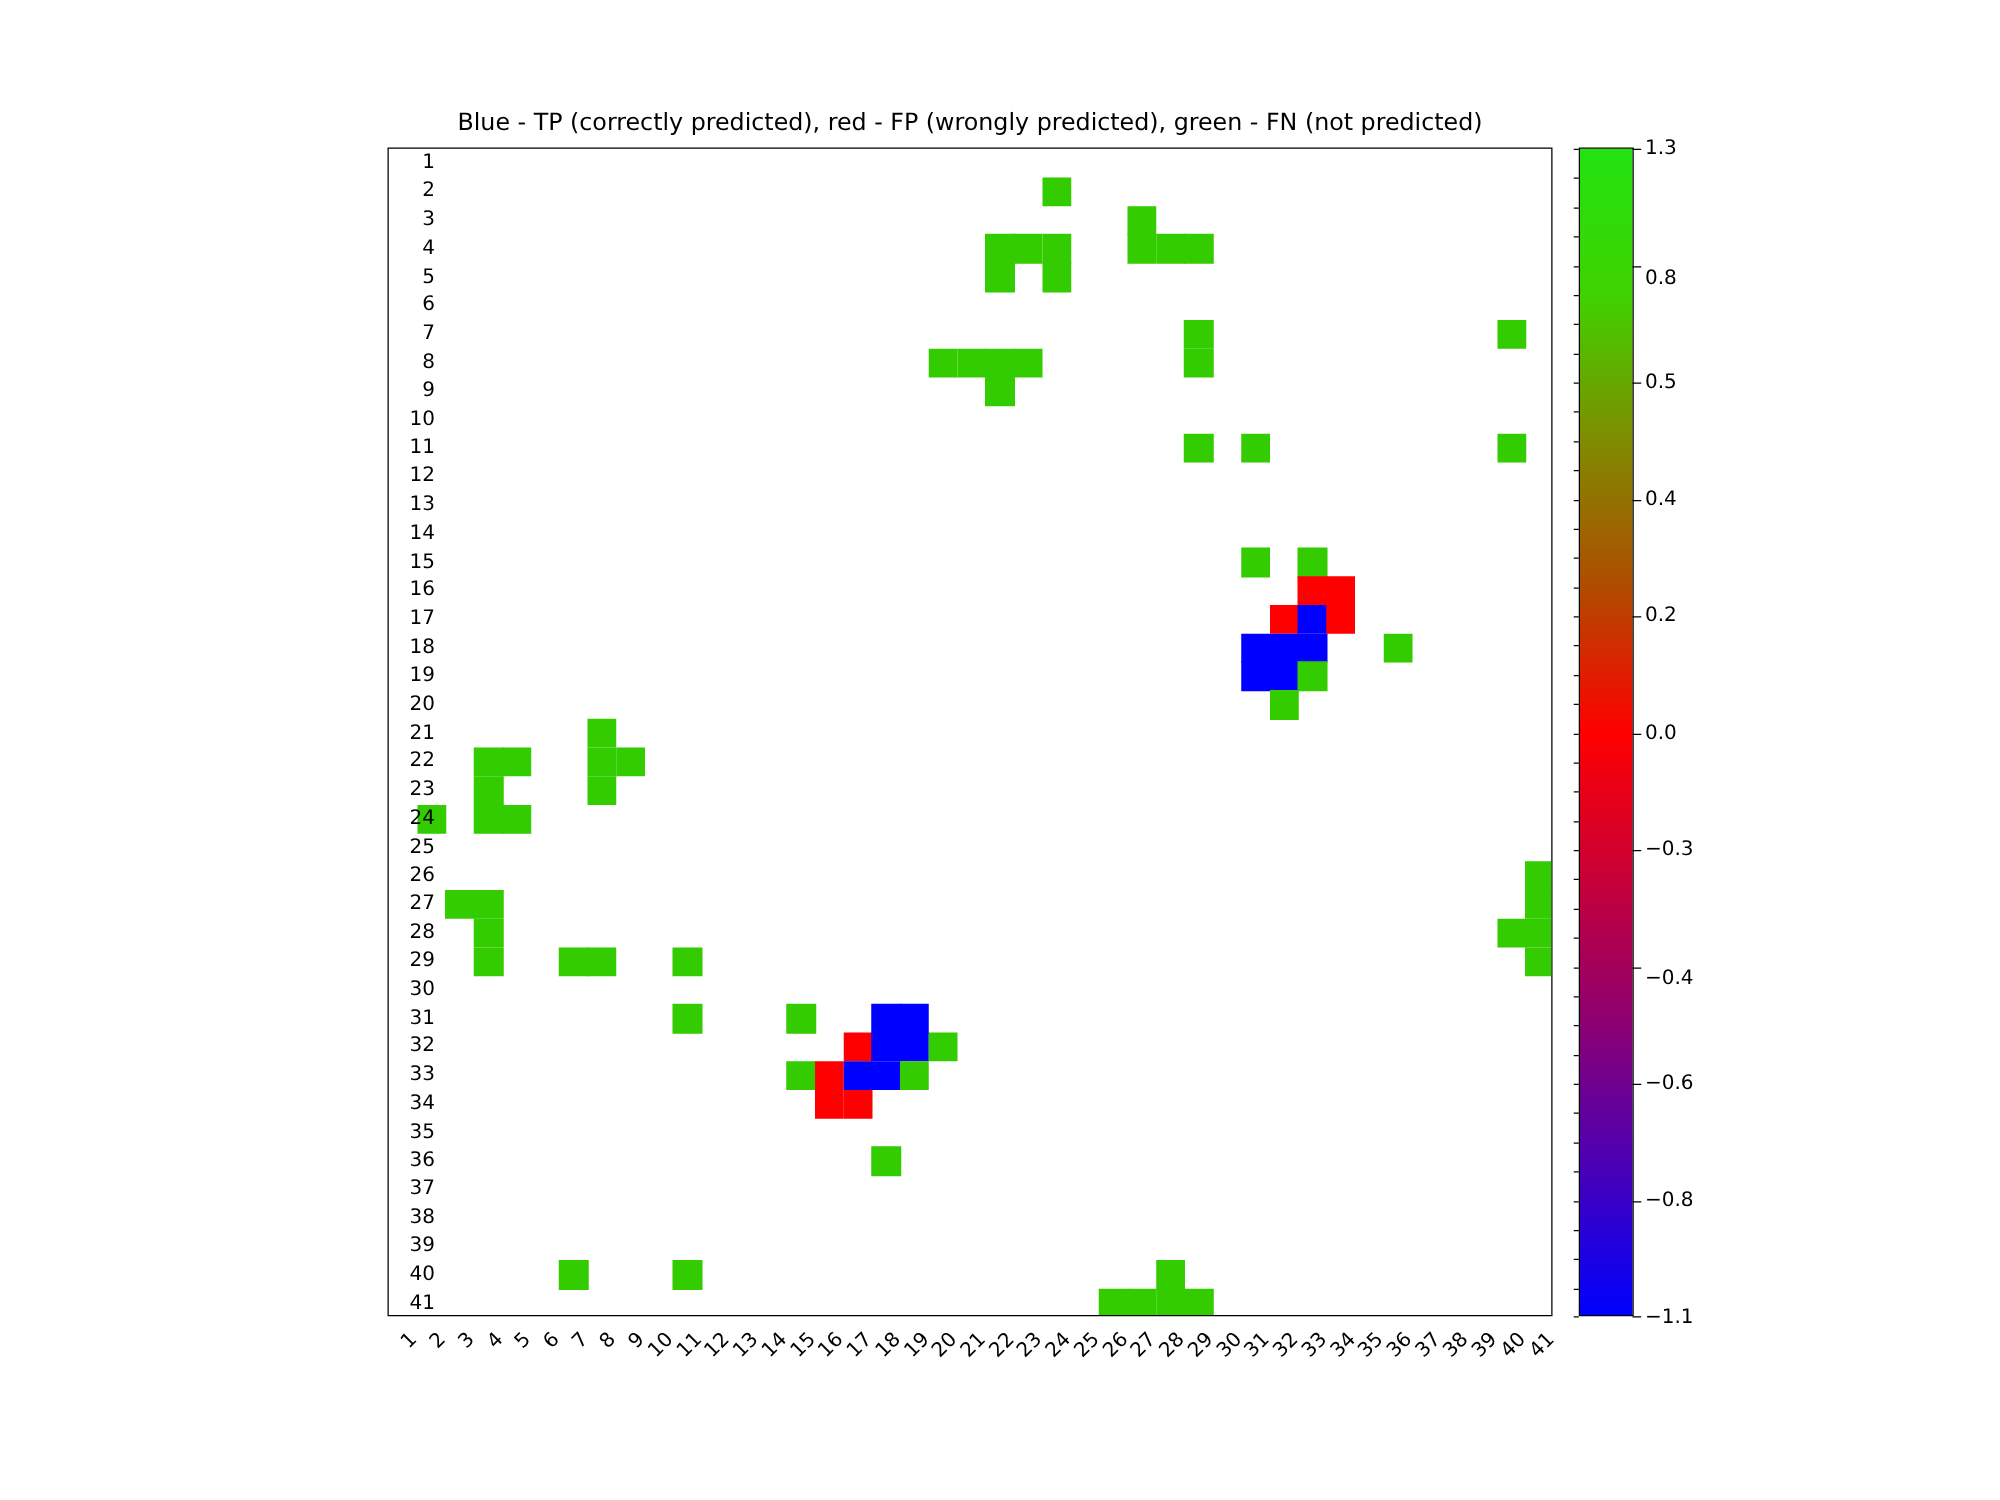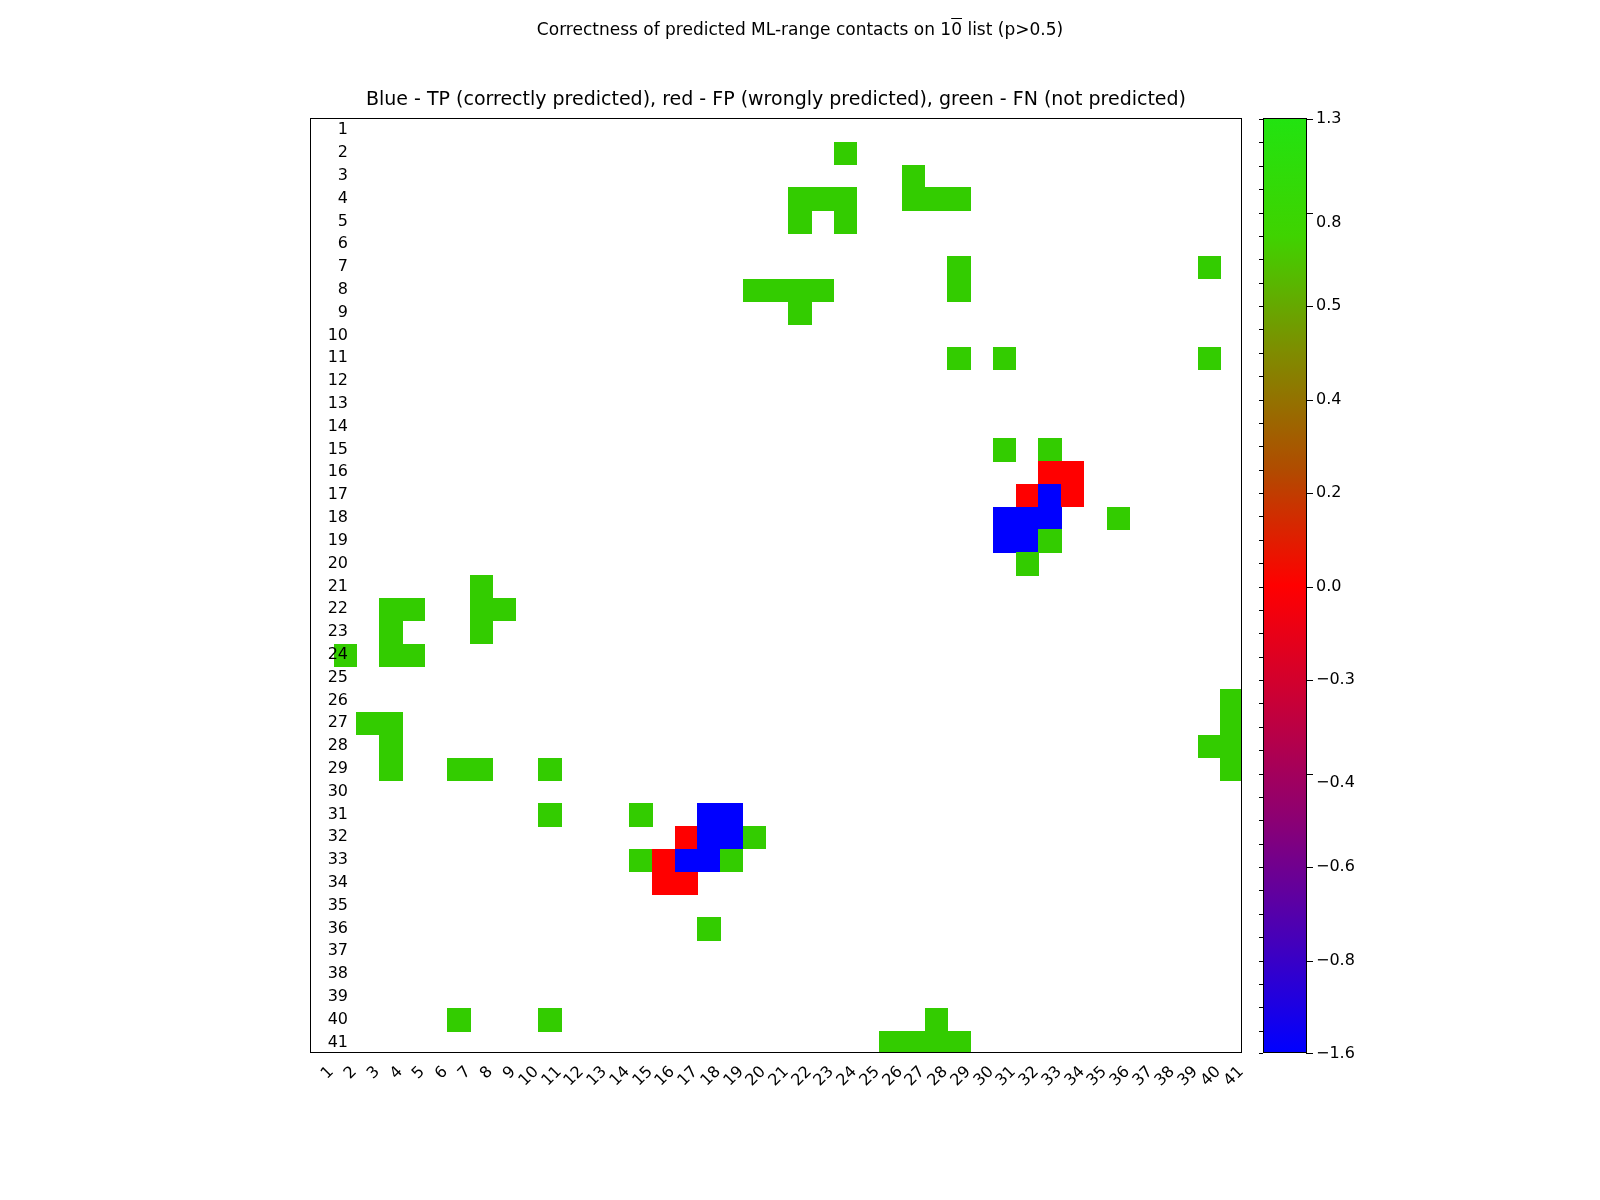--- a/index.html
+++ b/index.html
@@ -149,21 +149,20 @@
     position: absolute;
     left: 0; top: 0;
     width: 1600px; height: 1200px;
     pointer-events: none;
   }
 </style>
 </head>
 <body>
 
 <div id="title-block">
-  <div id="suptitle-line2"><span>Correctness of predicted ML-range contacts on 1</span><span class="overline">0</span><span> list (p&gt;0.5)</span></div>
 </div>
 
 <div id="axes-title">Blue - TP (correctly predicted), red - FP (wrongly predicted), green - FN (not predicted)</div>
 
 <div id="plot-frame">
   <div id="cell-layer">
       <div class="cell" style="left: 522.829px; top: 22.8049px; width: 23.3317px; height: 23.4049px; background: rgb(51, 204, 0);"></div>
       <div class="cell" style="left: 591.024px; top: 45.6098px; width: 23.3317px; height: 23.4049px; background: rgb(51, 204, 0);"></div>
       <div class="cell" style="left: 477.366px; top: 68.4146px; width: 23.3317px; height: 23.4049px; background: rgb(51, 204, 0);"></div>
       <div class="cell" style="left: 500.098px; top: 68.4146px; width: 23.3317px; height: 23.4049px; background: rgb(51, 204, 0);"></div>
@@ -473,14 +472,14 @@
     <div class="cb-label" style="top: 110px;">1.3</div>
     <div class="cb-label" style="top: 214px;">0.8</div>
     <div class="cb-label" style="top: 297px;">0.5</div>
     <div class="cb-label" style="top: 390.5px;">0.4</div>
     <div class="cb-label" style="top: 484px;">0.2</div>
     <div class="cb-label" style="top: 577.5px;">0.0</div>
     <div class="cb-label" style="top: 671px;">−0.3</div>
     <div class="cb-label" style="top: 774px;">−0.4</div>
     <div class="cb-label" style="top: 858px;">−0.6</div>
     <div class="cb-label" style="top: 951.5px;">−0.8</div>
-    <div class="cb-label" style="top: 1045px;">−1.6</div>
+    <div class="cb-label" style="top: 1045px;">−1.1</div>
   </div>
 
 </body></html>

